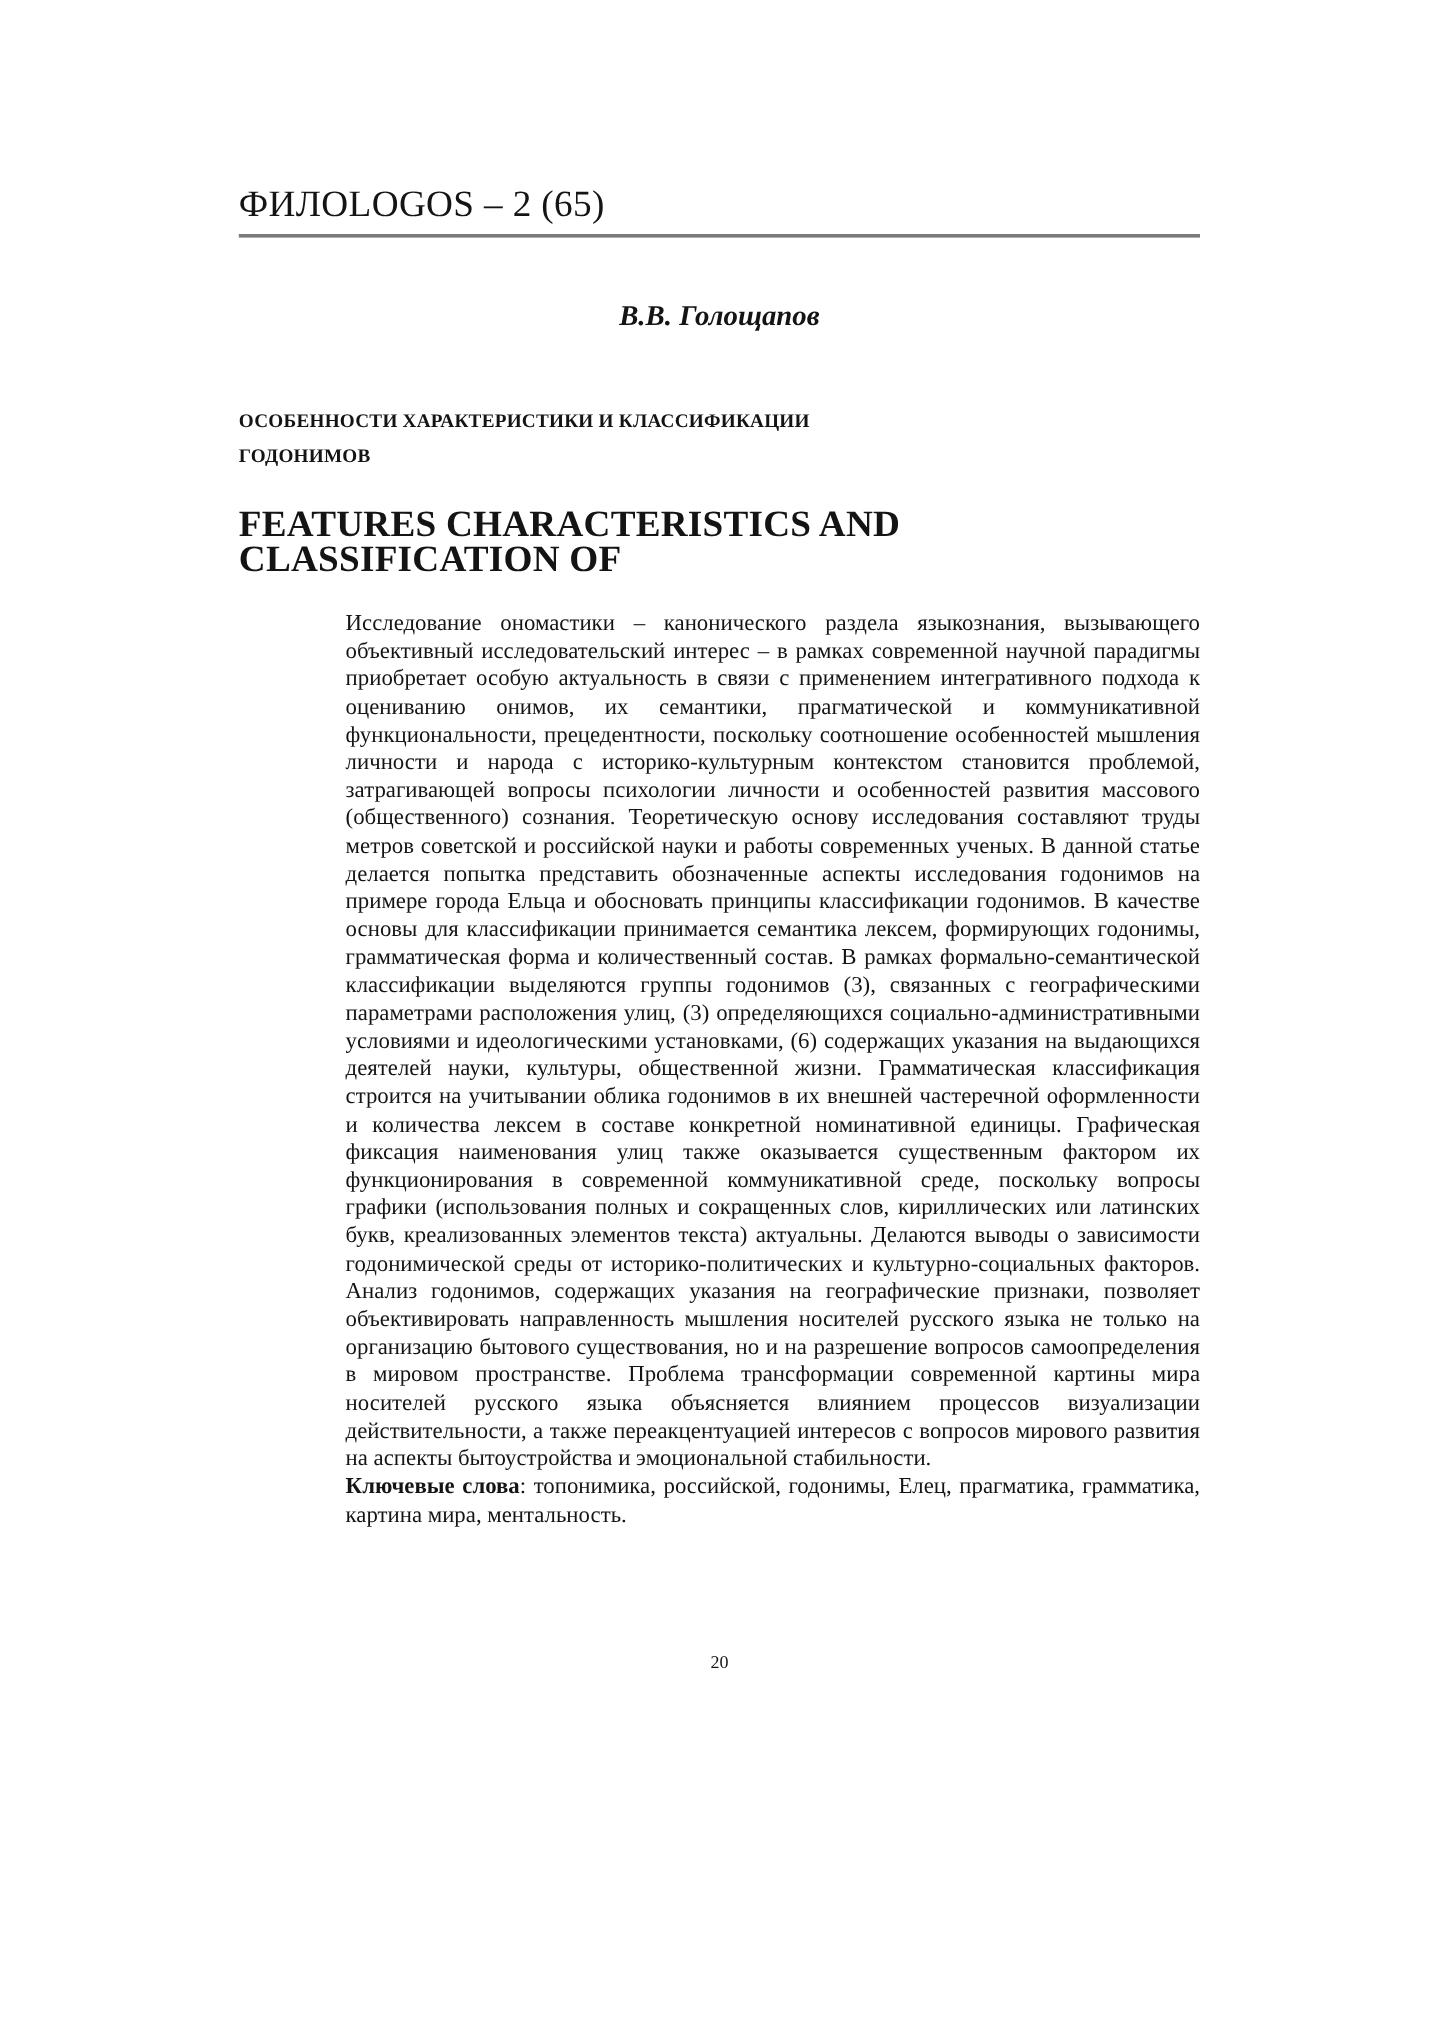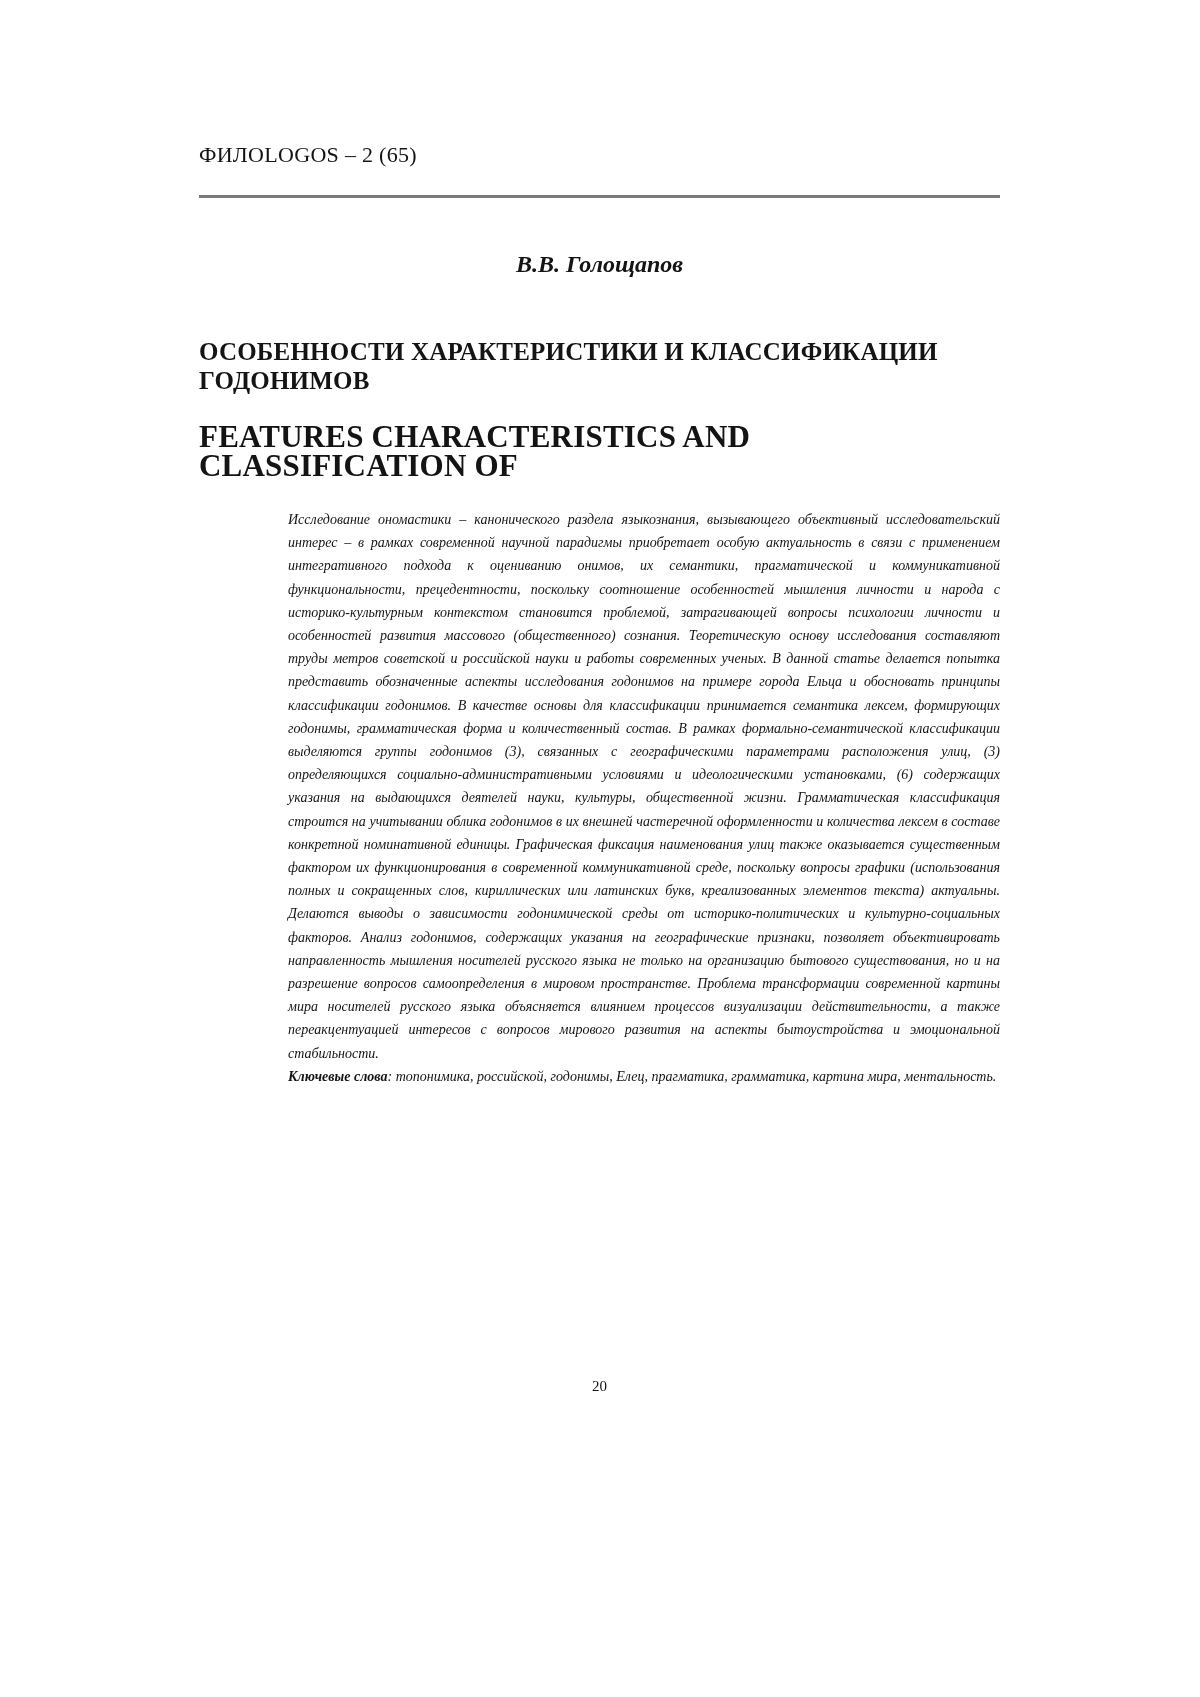--- a/index.html
+++ b/index.html
@@ -12,22 +12,22 @@
     width: 1200px;
     height: 1697px;
     background: #ffffff;
     font-family: "Liberation Serif", "DejaVu Serif", serif;
     color: #141414;
     overflow: hidden;
   }
   .journal-header {
     position: absolute;
     left: 199px;
-    top: 142px;
-    font-size: 22px;
+    top: 152px;
+    font-size: 31px;
     letter-spacing: 0.3px;
     white-space: nowrap;
   }
   .header-rule {
     position: absolute;
     left: 199px;
     top: 195px;
     width: 801px;
     height: 3px;
     background: #7a7a7a;
@@ -42,41 +42,40 @@
     font-style: italic;
     font-size: 24px;
     line-height: 29px;
   }
   .article-title-ru {
     position: absolute;
     left: 199px;
     top: 337px;
     width: 801px;
     font-weight: bold;
-    font-size: 25px;
+    font-size: 16px;
     line-height: 29px;
     letter-spacing: 0.2px;
   }
   .article-title-en {
     position: absolute;
     left: 199px;
     top: 422px;
     width: 801px;
     font-weight: bold;
     font-size: 31px;
     line-height: 29px;
     letter-spacing: 0.2px;
   }
   .abstract-block {
     position: absolute;
     left: 288px;
     top: 508px;
     width: 712px;
-    font-style: italic;
-    font-size: 14px;
+    font-size: 19px;
     line-height: 23.2px;
     text-align: justify;
   }
   .abstract-block p {
     margin: 0;
   }
   .keywords-label {
     font-weight: bold;
   }
   .page-number {

